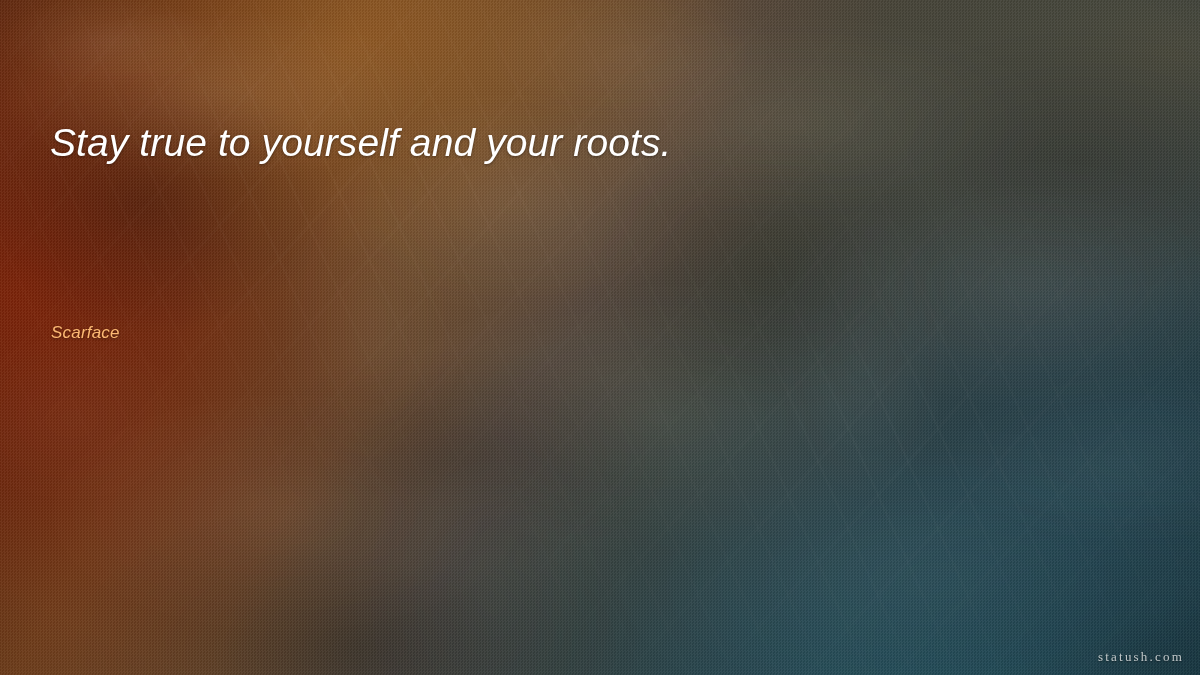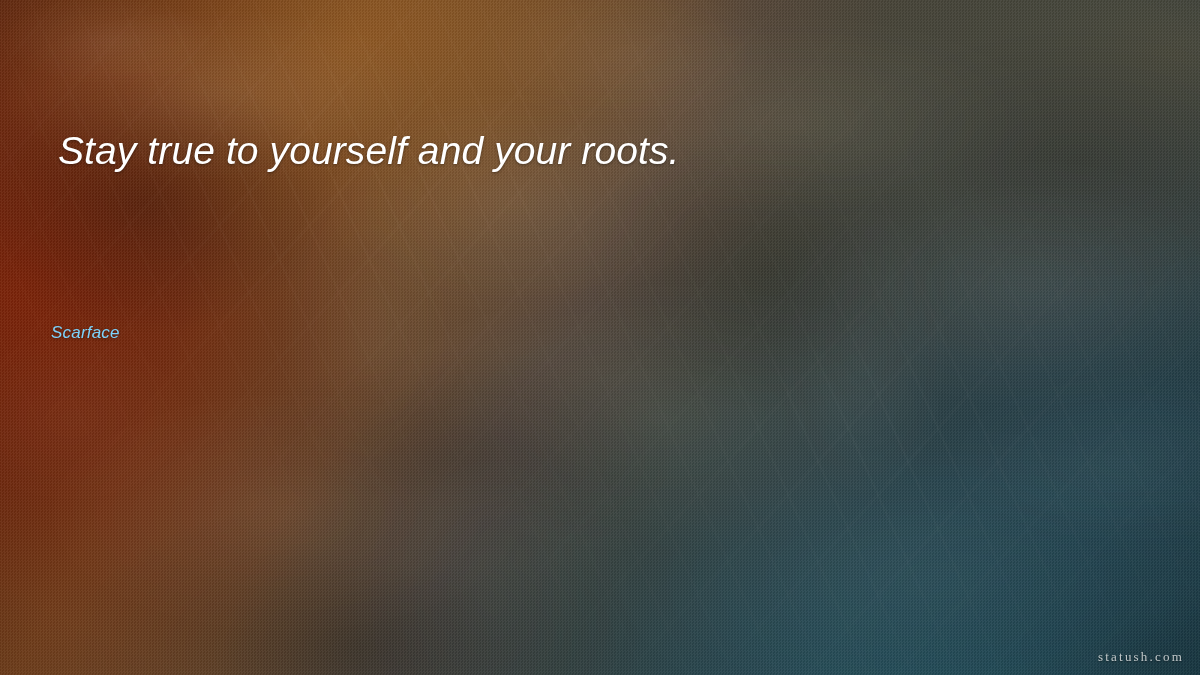--- a/index.html
+++ b/index.html
@@ -167,41 +167,41 @@
   #content {
     position: absolute;
     inset: 0;
   }
 
   #quote-text {
     position: absolute;
     left: 50px;
     top: 119px;
     width: 1050px;
-    margin: 8px;
+    margin: 0;
     font-size: 39px;
     font-style: italic;
     font-weight: 400;
     line-height: 1.22;
     letter-spacing: 0.1px;
     color: #ffffff;
     text-shadow: 0 1px 3px rgba(0,0,0,0.38);
     white-space: pre-wrap;
   }
 
   #quote-author {
     position: absolute;
     left: 51px;
     top: 323px;
     margin: 0;
     font-size: 17px;
     font-style: italic;
     font-weight: 400;
     letter-spacing: 0.2px;
-    color: #7dd3fc;
+    color: #fdba74;
     text-shadow: 0 1px 3px rgba(0,0,0,0.40);
   }
 
   #watermark {
     position: absolute;
     right: 16px;
     bottom: 10px;
     font-family: Liberation Serif, serif;
     font-size: 13px;
     font-weight: 400;

